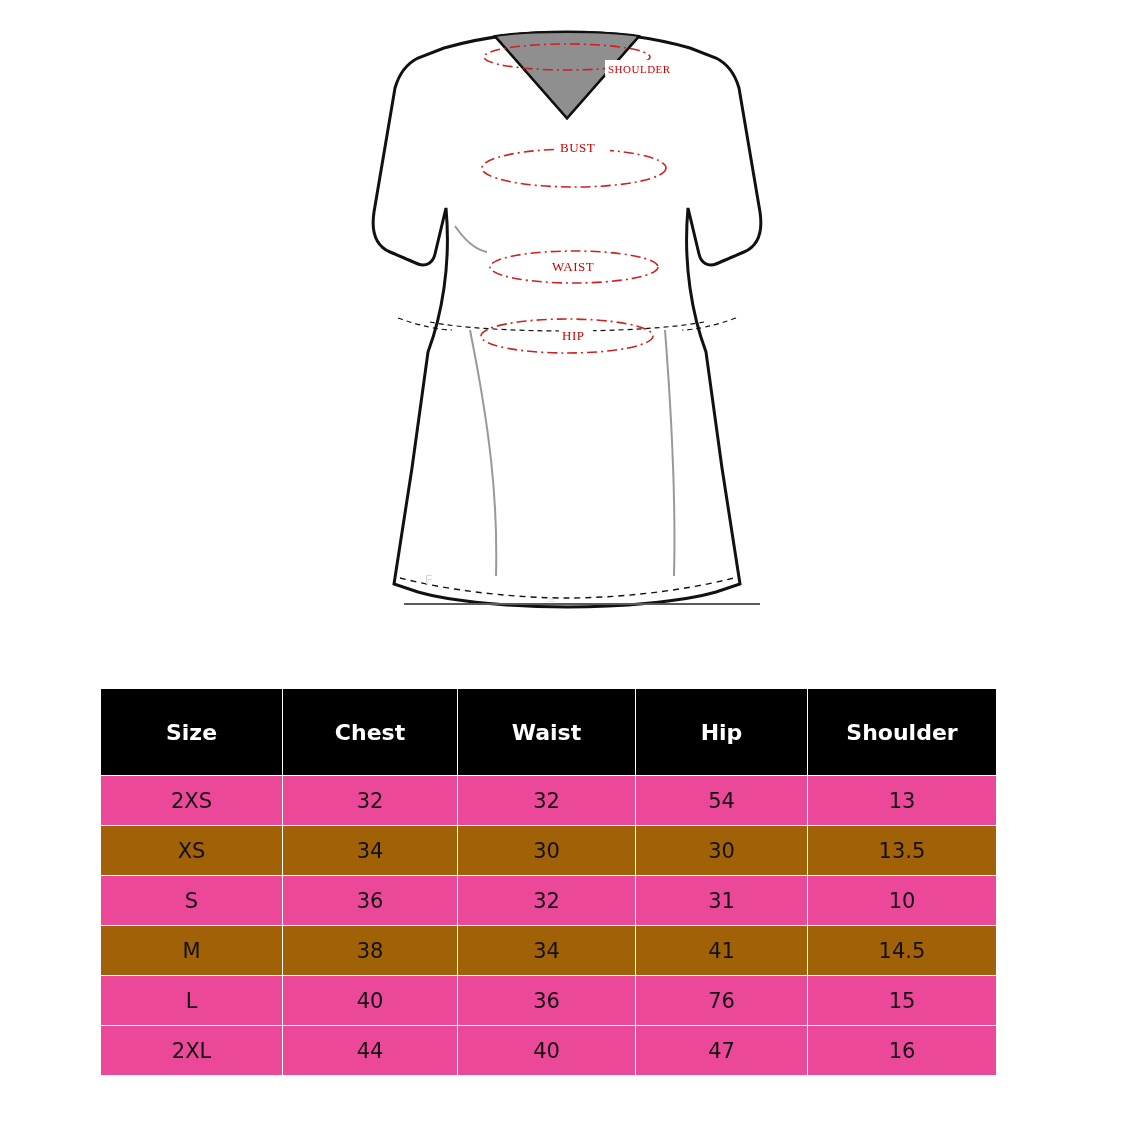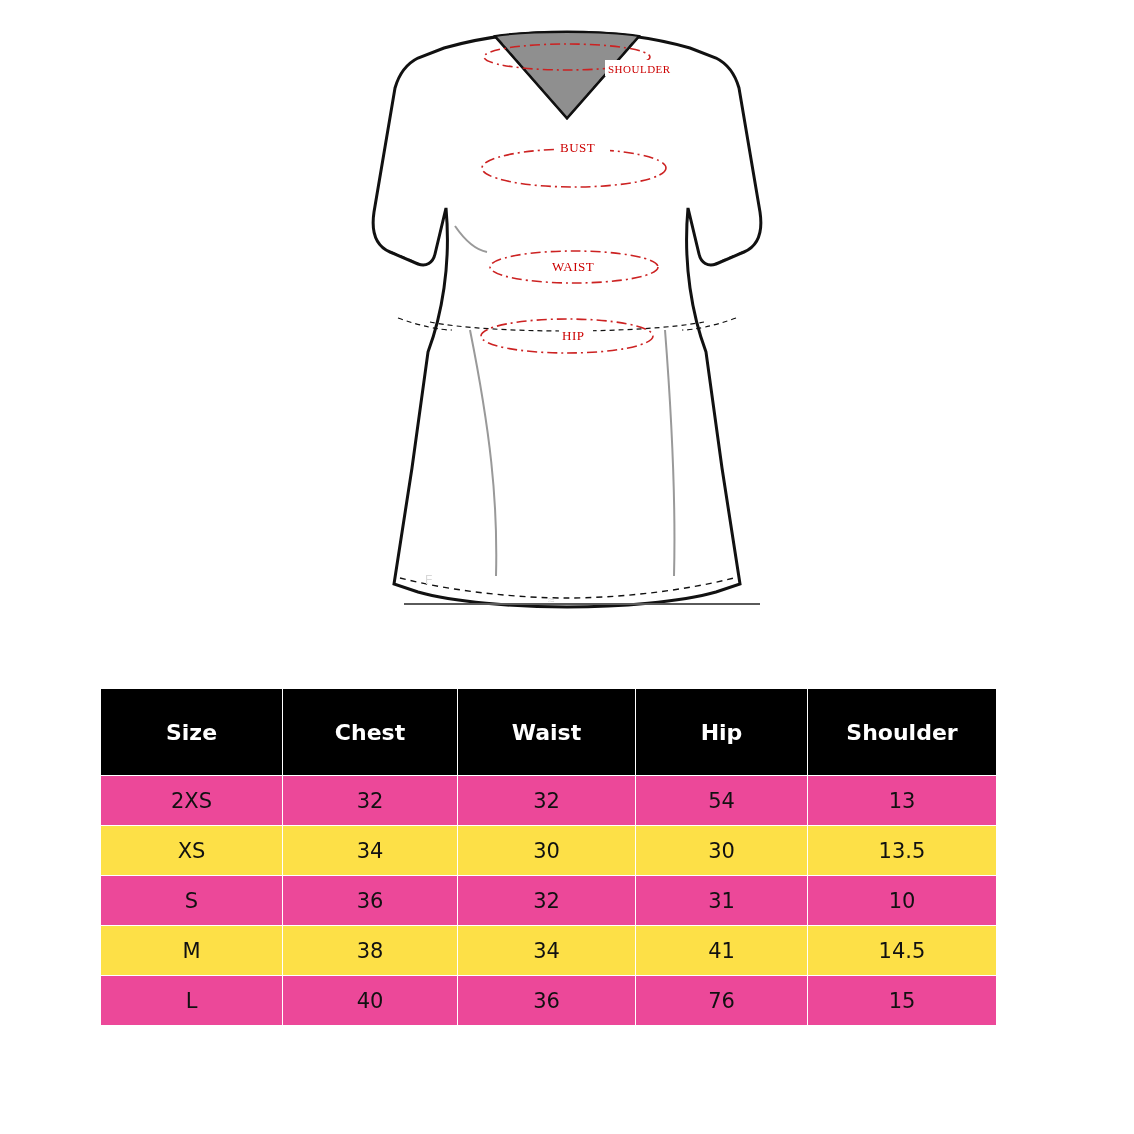--- a/index.html
+++ b/index.html
@@ -85,21 +85,21 @@
     height: 47px;
     font-size: 21px;
     color: #111111;
     font-weight: normal;
     vertical-align: middle;
   }
   .size-table tbody tr.odd td {
     background: #ec4899;
   }
   .size-table tbody tr.even td {
-    background: #fde047;
+    background: #a16207;
   }
   .col-size  { width: 182px; }
   .col-chest { width: 175px; }
   .col-waist { width: 178px; }
   .col-hip   { width: 172px; }
   .col-shoulder { width: 189px; }
 
   
   .lbl {
     font-family: "Liberation Serif", serif;
@@ -254,16 +254,23 @@
         <td>41</td>
         <td>14.5</td>
       </tr>
       <tr class="odd">
         <td>L</td>
         <td>40</td>
         <td>36</td>
         <td>76</td>
         <td>15</td>
       </tr>
+      <tr class="odd">
+        <td>2XL</td>
+        <td>44</td>
+        <td>40</td>
+        <td>47</td>
+        <td>16</td>
+      </tr>
     </tbody>
   </table>
 
 </div>
 
 </body></html>

